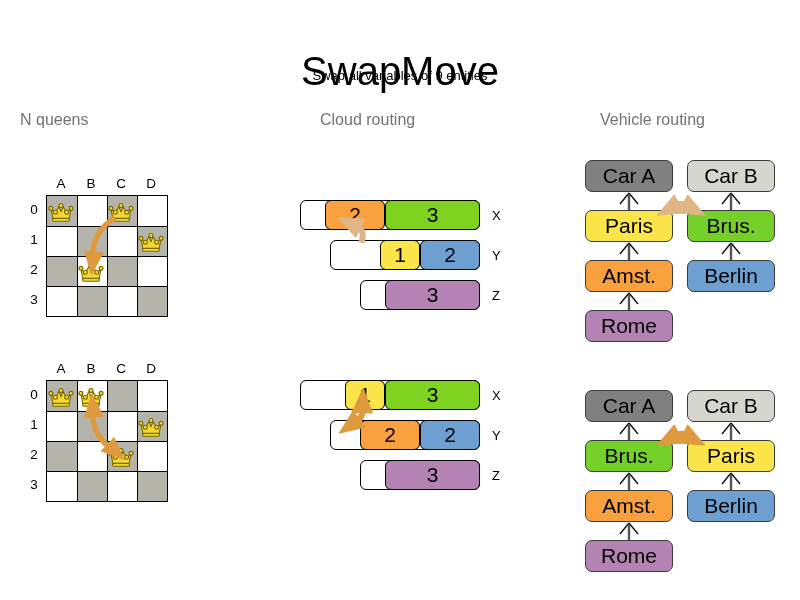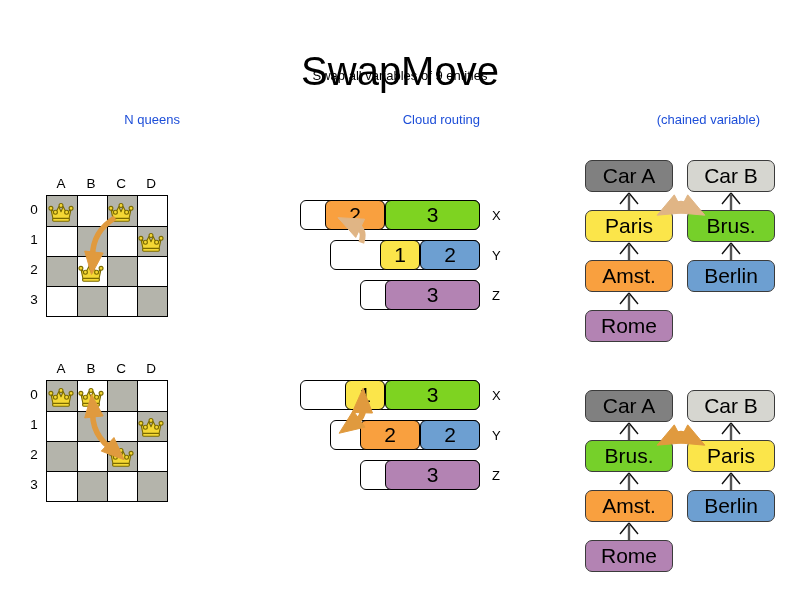--- a/index.html
+++ b/index.html
@@ -30,23 +30,23 @@
     position: absolute;
     top: 68px; left: 0; width: 800px;
     text-align: center;
     font-size: 13px;
     color: #000;
   }
 
   
   .section-title {
     position: absolute;
-    text-align: right;
-    font-size: 13px;
-    color: #1d4ed8;
+    text-align: left;
+    font-size: 16px;
+    color: #737373;
     line-height: 19px;
   }
 
   
   .board-wrap { position: absolute; }
   .board {
     position: absolute;
     border: 1.5px solid #000;
     box-sizing: content-box;
   }
@@ -115,21 +115,21 @@
 <body>
 
 <h1 id="page-title">SwapMove</h1>
 <div id="page-subtitle">Swap all variables of 9 entities</div>
 
 <div class="section-title" style="left:20px; top:110px; width:160px;">N queens</div>
 
 <div class="section-title" style="left:320px; top:110px; width:160px;">Cloud routing</div>
 
 <div class="section-title" style="left:600px; top:110px; width:160px;">
-  <div>(chained variable)</div>
+  <div>Vehicle routing</div>
 </div>
 
 <div id="nq-before" class="board-wrap" style="left:0px; top:0px; width:220px; height:340px;"></div>
 <div id="nq-after" class="board-wrap" style="left:0px; top:0px; width:220px; height:340px;"></div>
 
 <div id="cb-before"></div>
 <div id="cb-after"></div>
 
 <div id="vr-before"></div>
 <div id="vr-after"></div>

